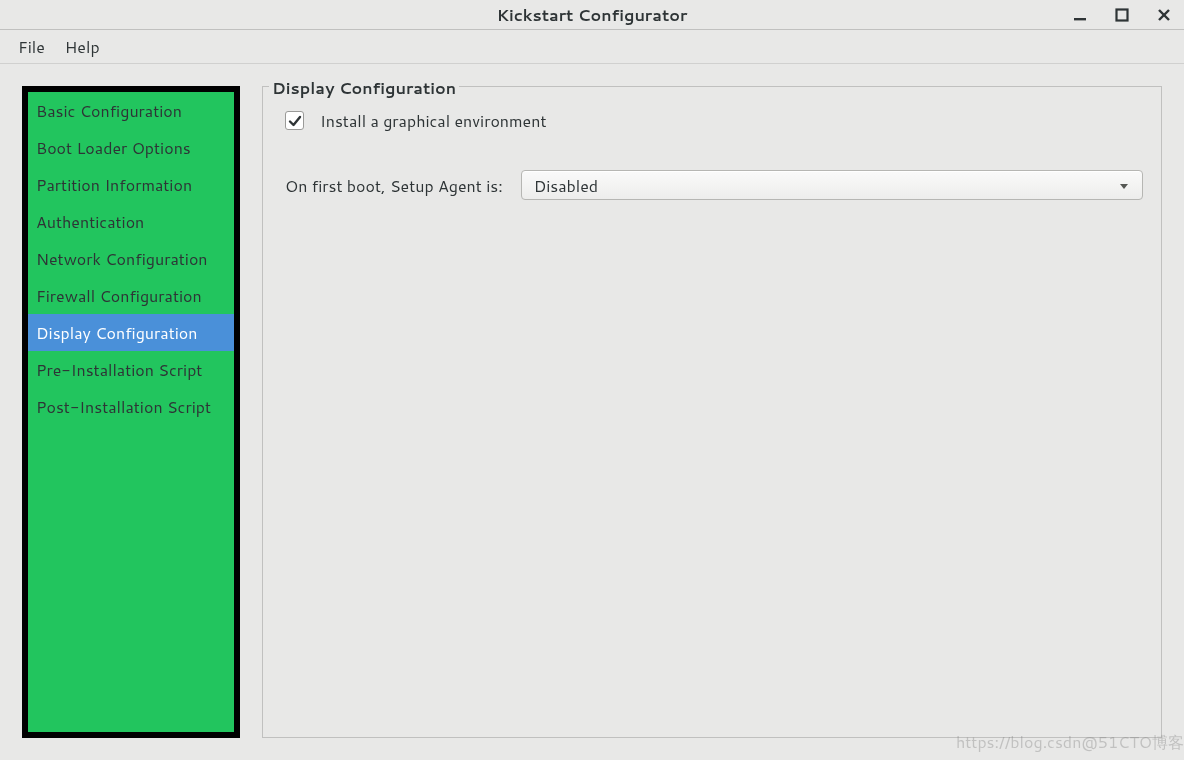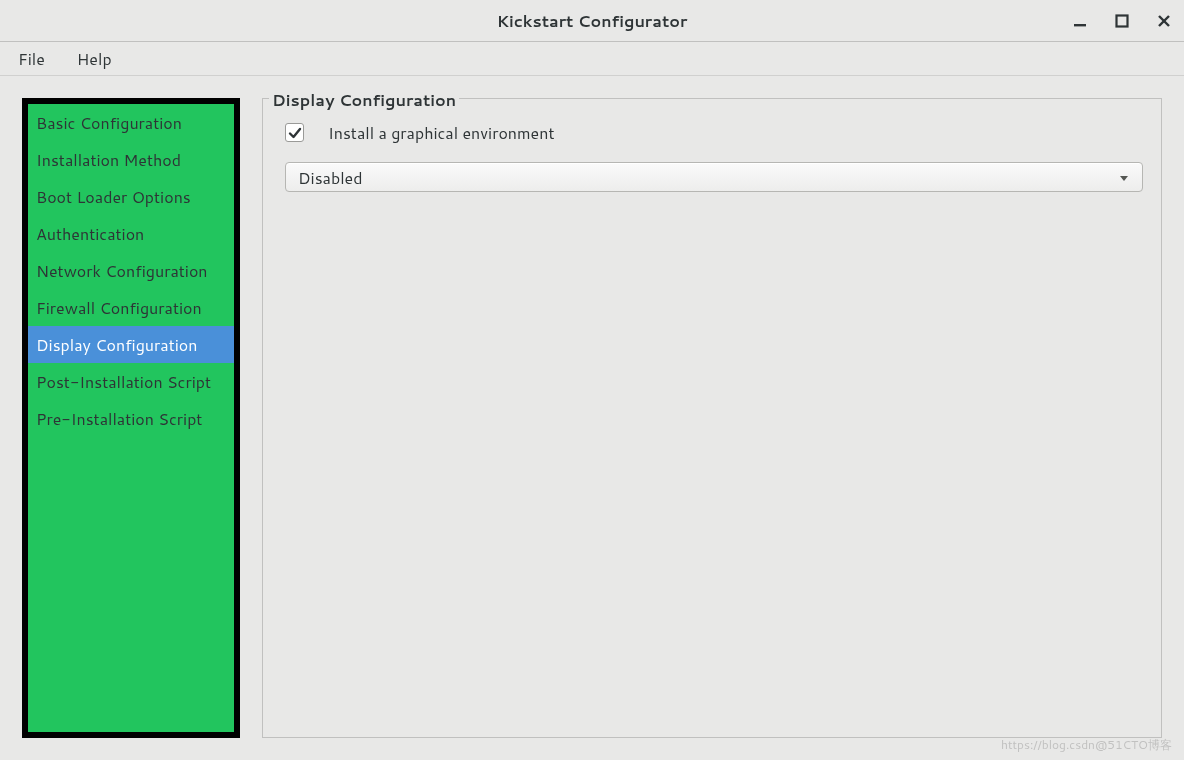--- a/index.html
+++ b/index.html
@@ -12,21 +12,21 @@
       font-size: 16px;
       color: #2e3436;
       background: #e8e8e7;
       width: 1184px;
       height: 760px;
       overflow: hidden;
       display: flex;
       flex-direction: column;
     }
     .titlebar {
-      height: 42px;
+      height: 30px;
       background: #e8e8e7;
       display: flex;
       align-items: center;
       justify-content: center;
       position: relative;
       border-bottom: 1px solid #c0c0bf;
     }
     .titlebar .title {
       font-weight: 700;
       font-size: 16px;
@@ -49,21 +49,21 @@
       justify-content: center;
       cursor: pointer;
     }
     .menubar {
       height: 34px;
       background: #e8e8e7;
       display: flex;
       align-items: center;
       padding: 0 8px;
       border-bottom: 1px solid #d0d0cf;
-      gap: 12px;
+      gap: 0;
     }
     .menubar .menu-item {
       padding: 4px 10px;
       font-size: 16px;
       color: #2e3436;
       cursor: pointer;
     }
     .content-wrap {
       flex: 1;
       display: flex;
@@ -105,22 +105,22 @@
       left: 6px;
       background: #e8e8e7;
       padding: 0 3px;
       font-weight: 700;
       font-size: 16px;
       color: #2e3436;
     }
     .checkbox-row {
       display: flex;
       align-items: center;
-      gap: 24px;
-      margin-bottom: 18px;
+      gap: 16px;
+      margin-bottom: 38px;
       margin-left: 4px;
     }
     .checkbox-box {
       width: 19px;
       height: 19px;
       border: 1px solid #9a9a98;
       background: #ffffff;
       border-radius: 3px;
       display: flex;
       align-items: center;
@@ -162,22 +162,22 @@
     .combo .value {
       font-size: 16px;
       color: #2e3436;
     }
     .combo .chevron {
       margin-left: auto;
     }
     .watermark {
       position: absolute;
       bottom: 6px;
-      right: 12px;
-      font-size: 12px;
+      right: 0;
+      font-size: 16px;
       color: rgba(120,120,120,0.35);
       pointer-events: none;
       user-select: none;
     }
   </style>
 </head>
 <body>
 
 <div class="titlebar">
   <div class="title">Kickstart Configurator</div>
@@ -203,44 +203,45 @@
 
 <div class="menubar">
   <div class="menu-item">File</div>
   <div class="menu-item">Help</div>
 </div>
 
 <div class="content-wrap">
 
   <div class="sidebar">
     <div class="list-item">Basic Configuration</div>
-    <div class="list-item">Installation Method</div>
     <div class="list-item">Boot Loader Options</div>
+    <div class="list-item">Partition Information</div>
     <div class="list-item">Authentication</div>
     <div class="list-item">Network Configuration</div>
     <div class="list-item">Firewall Configuration</div>
     <div class="list-item selected">Display Configuration</div>
+    <div class="list-item">Pre-Installation Script</div>
     <div class="list-item">Post-Installation Script</div>
-    <div class="list-item">Pre-Installation Script</div>
   </div>
 
   <div class="main-panel">
     <div class="group-frame">
       <div class="group-legend">Display Configuration</div>
 
       <div class="checkbox-row">
         <div class="checkbox-box">
           <svg viewBox="0 0 14 14">
             <polyline points="2,7.5 5.5,11 12,3" fill="none" stroke="#2e3436" stroke-width="2.4" stroke-linecap="round" stroke-linejoin="round"></polyline>
           </svg>
         </div>
         <div class="checkbox-label">Install a graphical environment</div>
       </div>
 
       <div class="field-row">
+        <div class="field-label">On first boot, Setup Agent is:</div>
         <div class="combo">
           <span class="value">Disabled</span>
           <span class="chevron">
             <svg viewBox="0 0 12 12" width="12" height="12">
               <polygon points="2,4 10,4 6,9" fill="#555753"></polygon>
             </svg>
           </span>
         </div>
       </div>
 

